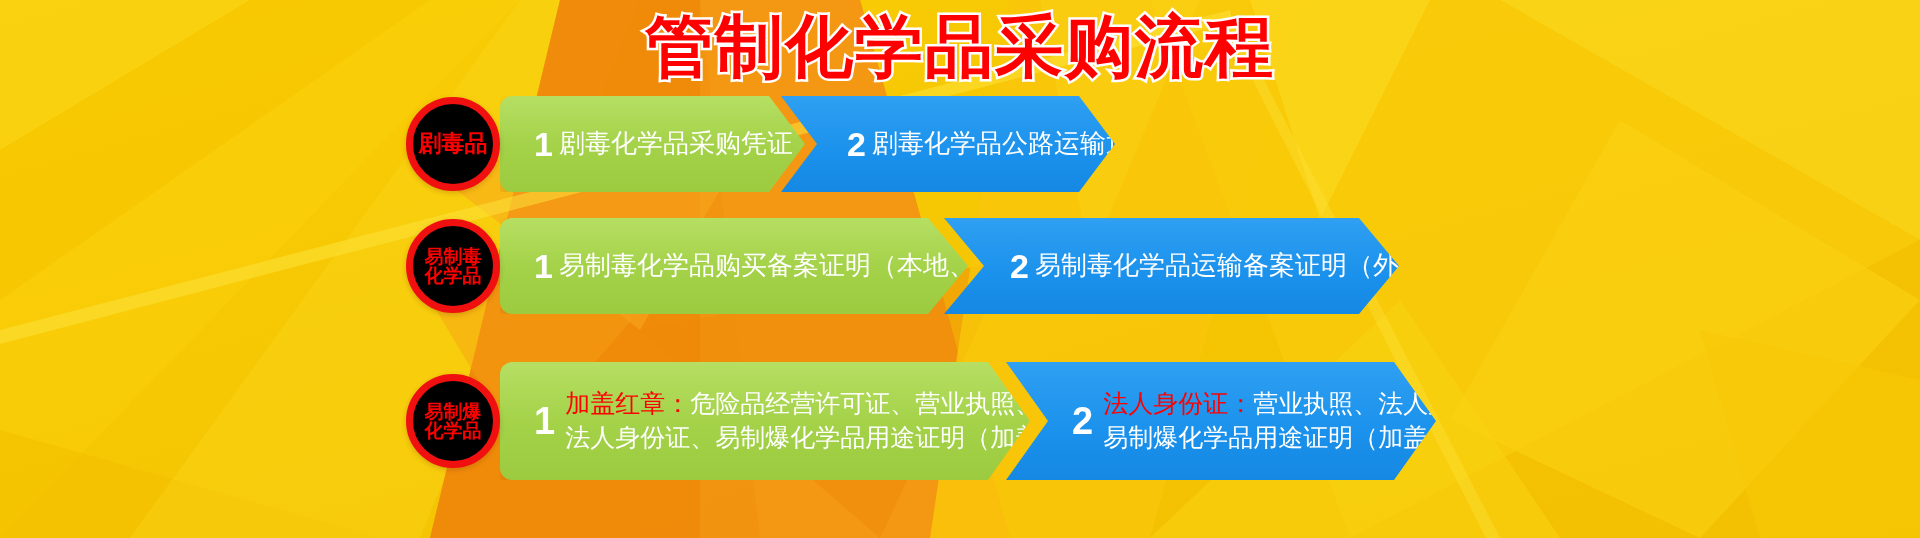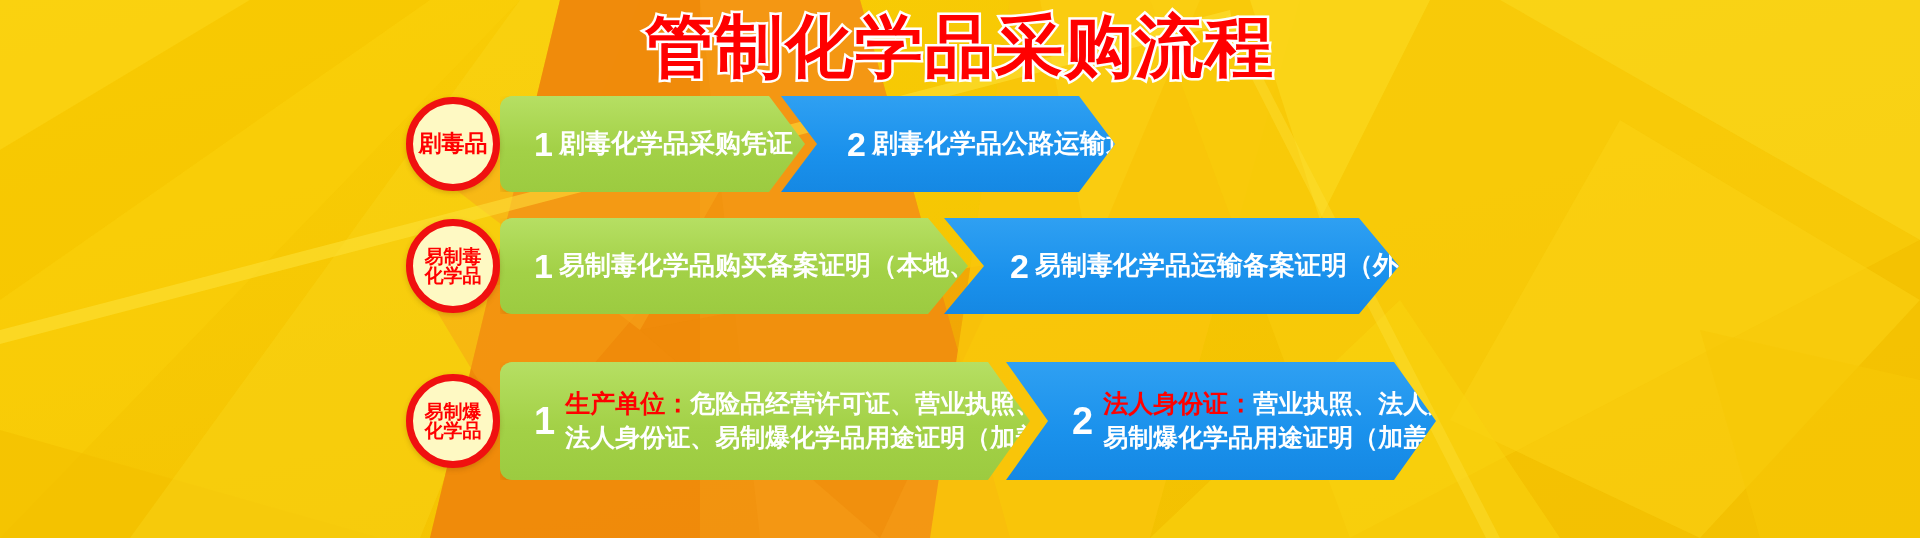--- a/index.html
+++ b/index.html
@@ -42,21 +42,21 @@
   .row.r2{ height:96px; }
   .row.r3{ height:118px;margin-top:48px; }
 
   
   .badge{
     position:relative;
     flex:0 0 auto;
     width:94px; height:94px;
     margin-left:406px;
     border-radius:50%;
-    background:#fef9c3;
+    background:#000000;
     border:7px solid #F01010;
     display:flex; flex-direction:column;
     align-items:center; justify-content:center;
     color:#FF0000;
     font-weight:bold;
     font-size:23px;
     line-height:1.02;
     letter-spacing:0px;
     z-index:9;
     box-shadow:0 2px 5px rgba(120,60,0,.25);
@@ -78,21 +78,21 @@
     top:0; height:100%;
     display:flex; align-items:center;
     color:#ffffff;
   }
   .seg .num{
     font-size:34px; font-weight:bold; color:#fff;
     margin-right:6px; line-height:1;
   }
   .seg.r3 .num{ font-size:38px; margin-right:10px; }
   .seg .txt{
-    font-size:26px; font-weight:bold; color:#ffffff;
+    font-size:26px; font-weight:normal; color:#ffffff;
     white-space:nowrap; line-height:1.35;
   }
   .seg.r3 .txt{ font-size:25px; }
   .seg .emph{ color:#FF0000; }
 
   
   .green{
     background:#A6D44B;
     background:linear-gradient(180deg,#B6DF63 0%,#A3D147 55%,#9CCB40 100%);
     border-radius:12px 0 0 12px;
@@ -198,21 +198,21 @@
 
   <div class="row r3">
     <div class="badge two">
       <span>易制爆</span>
       <span>化学品</span>
     </div>
     <div class="steps">
       <div class="seg green r3 pad-l">
         <span class="num">1</span>
         <span class="lines">
-          <span class="txt"><span class="emph">生产单位：</span><span>危险品经营许可证、营业执照、</span></span>
+          <span class="txt"><span class="emph">加盖红章：</span><span>危险品经营许可证、营业执照、</span></span>
           <span class="txt">法人身份证、易制爆化学品用途证明（加盖红章）</span>
         </span>
       </div>
       <div class="seg blue r3 pad-l-deep">
         <span class="num">2</span>
         <span class="lines">
           <span class="txt"><span class="emph">法人身份证：</span><span>营业执照、法人身份证、</span></span>
           <span class="txt">易制爆化学品用途证明（加盖红章）</span>
         </span>
       </div>

